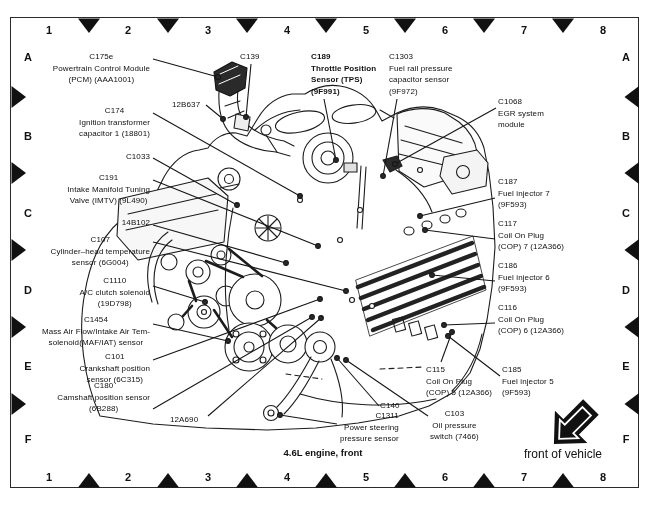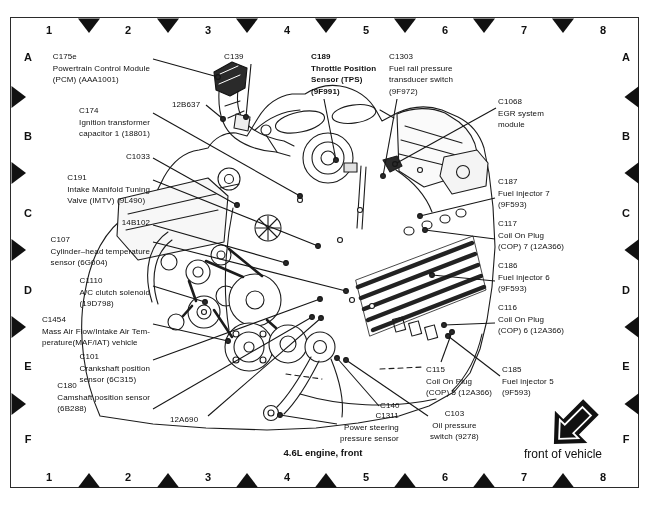--- a/index.html
+++ b/index.html
@@ -19,21 +19,21 @@
   }
   .gridrow{
     position:absolute;font-size:11px;font-weight:bold;line-height:14px;
     transform:translateX(-50%);white-space:nowrap;
   }
   .callout{
     position:absolute;font-size:8px;line-height:11.6px;white-space:nowrap;
     color:#101010;letter-spacing:0.1px;
   }
   .callout .ln{display:block;}
-  .callout.r{text-align:left;}
+  .callout.r{text-align:center;}
   .caption{
     position:absolute;font-size:9.5px;font-weight:bold;white-space:nowrap;
     transform:translateX(-50%);
   }
   .fov-label{
     position:absolute;font-size:12px;white-space:nowrap;transform:translateX(-50%);
   }
 </style>
 </head>
 <body>
@@ -306,48 +306,48 @@
       <span class="ln">sensor (6G004)</span>
     </div>
     <div class="callout r" style="right: 500px; top: 275px;">
       <span class="ln">C1110</span>
       <span class="ln">A/C clutch solenoid</span>
       <span class="ln">(19D798)</span>
     </div>
     <div class="callout r" style="right: 500px; top: 314px;">
       <span class="ln">C1454</span>
       <span class="ln">Mass Air Flow/Intake Air Tem-</span>
-      <span class="ln">perature(MAF/IAT) vehicle</span>
+      <span class="ln">solenoid(MAF/IAT) sensor</span>
     </div>
     <div class="callout r" style="right: 500px; top: 351px;">
       <span class="ln">C101</span>
       <span class="ln">Crankshaft position</span>
       <span class="ln">sensor (6C315)</span>
     </div>
     <div class="callout r" style="right: 500px; top: 380px;">
       <span class="ln">C180</span>
       <span class="ln">Camshaft position sensor</span>
       <span class="ln">(6B288)</span>
     </div>
-    <div class="callout" style="left: 224px; top: 51px;">
+    <div class="callout" style="left: 240px; top: 51px;">
       <span class="ln">C139</span>
     </div>
     <div class="callout" style="left: 172px; top: 99px;">
       <span class="ln">12B637</span>
     </div>
     <div class="callout" style="left: 311px; top: 51px; font-weight: bold;">
       <span class="ln">C189</span>
       <span class="ln">Throttle Position</span>
       <span class="ln">Sensor (TPS)</span>
       <span class="ln">(9F991)</span>
     </div>
     <div class="callout" style="left: 389px; top: 51px;">
       <span class="ln">C1303</span>
       <span class="ln">Fuel rail pressure</span>
-      <span class="ln">transducer switch</span>
+      <span class="ln">capacitor sensor</span>
       <span class="ln">(9F972)</span>
     </div>
     <div class="callout" style="left: 498px; top: 96px;">
       <span class="ln">C1068</span>
       <span class="ln">EGR system</span>
       <span class="ln">module</span>
     </div>
     <div class="callout" style="left: 498px; top: 176px;">
       <span class="ln">C187</span>
       <span class="ln">Fuel injector 7</span>
@@ -374,21 +374,21 @@
       <span class="ln">(9F593)</span>
     </div>
     <div class="callout" style="left: 426px; top: 364px;">
       <span class="ln">C115</span>
       <span class="ln">Coil On Plug</span>
       <span class="ln">(COP) 5 (12A366)</span>
     </div>
     <div class="callout" style="left: 430px; top: 408px; text-align: center;">
       <span class="ln">C103</span>
       <span class="ln">Oil pressure</span>
-      <span class="ln">switch (9278)</span>
+      <span class="ln">switch (7466)</span>
     </div>
     <div class="callout" style="left: 380px; top: 400px;">
       <span class="ln">C140</span>
     </div>
     <div class="callout" style="left: 340px; top: 410px; text-align: right;">
       <span class="ln">C1311</span>
       <span class="ln">Power steering</span>
       <span class="ln">pressure sensor</span>
     </div>
     <div class="callout" style="left: 170px; top: 414px;">

